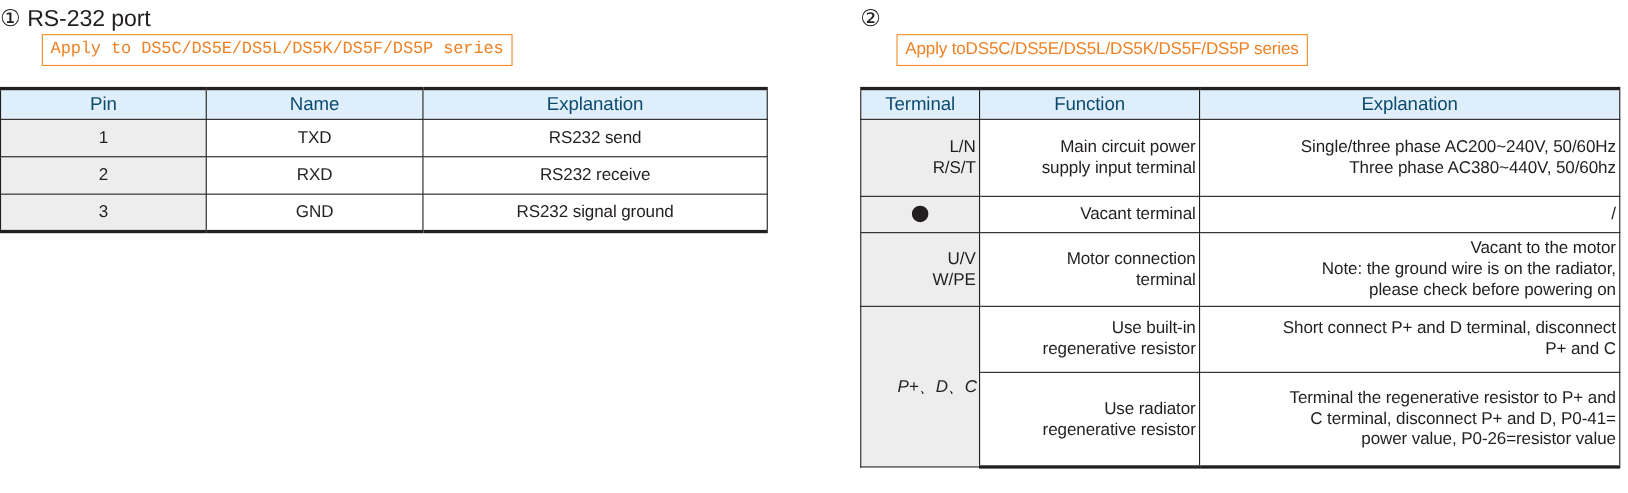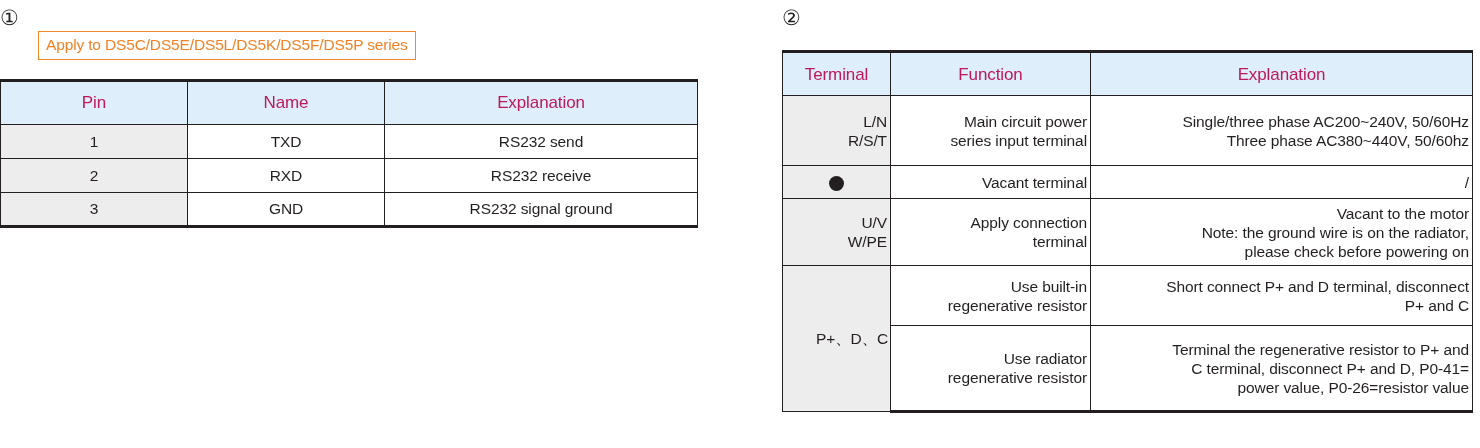--- a/index.html
+++ b/index.html
@@ -43,21 +43,21 @@
     border: 1.3px solid #f08a24;
     color: #f08225;
     font-size: 15.5px;
     line-height: 15.5px;
     padding: 5px 7px 6px 7px;
     white-space: nowrap;
     letter-spacing: -0.15px;
     background: #ffffff;
     box-sizing: border-box;
   }
-  #apply-left  { margin-left: 38px; }
+  #apply-left  { margin-left: 38px; font-family: Liberation Mono, monospace; }
   #apply-right { margin-left: 33px; }
 
   
   table.spec {
     border-collapse: collapse;
     table-layout: fixed;
     background: #ffffff;
   }
   table.spec td, table.spec th {
     border: 1px solid #231f20;
@@ -66,32 +66,32 @@
     font-weight: normal;
     padding: 2px 3px;
     font-size: 15.5px;
     line-height: 19px;
     letter-spacing: -0.1px;
     color: #231f20;
     box-sizing: border-box;
   }
   table.spec thead th {
     background: #deeefa;
-    color: #be185d;
+    color: #0c4a6e;
     font-size: 17px;
     line-height: 21px;
     border-top: 3px solid #231f20;
     border-bottom: 1.6px solid #231f20;
-    height: 44px;
+    height: 28px;
   }
   table.spec tbody tr:last-child td {
     border-bottom: 3px solid #231f20;
   }
   td.shade { background: #ededed; }
-  td.nowrap-cell { white-space: nowrap; }
+  td.nowrap-cell { white-space: nowrap; font-style: italic; }
   .cell-lines { display: block; text-align: right; }
 
   
   #table-rs232 { width: 697px; margin-top: 19px; }
   #table-rs232 .c-pin  { width: 187px; }
   #table-rs232 .c-name { width: 197px; }
   #table-rs232 .c-exp  { width: 313px; }
   #table-rs232 tbody td { height: 34px; }
 
   
@@ -119,20 +119,21 @@
     overflow: visible;
   }
 </style>
 </head>
 <body>
 
 <div class="panel" id="panel-left">
 
   <div class="sec-title">
     <span class="sec-num">①</span>
+    <span>RS-232 port</span>
   </div>
 
   <div class="apply-wrap">
     <div class="apply-box" id="apply-left">Apply to DS5C/DS5E/DS5L/DS5K/DS5F/DS5P series</div>
   </div>
 
   <table class="spec" id="table-rs232">
     <colgroup>
       <col class="c-pin">
         <col class="c-name">
@@ -164,20 +165,23 @@
     </tbody>
   </table>
 </div>
 
 <div class="panel" id="panel-right">
 
   <div class="sec-title">
     <span class="sec-num">②</span>
   </div>
 
+  <div class="apply-wrap">
+    <div class="apply-box" id="apply-right">Apply toDS5C/DS5E/DS5L/DS5K/DS5F/DS5P series</div>
+  </div>
 
   <table class="spec" id="table-terminal">
     <colgroup>
       <col class="c-term">
         <col class="c-func">
         <col class="c-exp">
     </colgroup>
     <thead>
       <tr>
         <th>Terminal</th>
@@ -187,21 +191,21 @@
     </thead>
     <tbody>
 
       <tr class="r-ln">
         <td class="shade">
           <span class="cell-lines">L/N</span>
           <span class="cell-lines">R/S/T</span>
         </td>
         <td>
           <span class="cell-lines">Main circuit power</span>
-          <span class="cell-lines">series input terminal</span>
+          <span class="cell-lines">supply input terminal</span>
         </td>
         <td>
           <span class="cell-lines">Single/three phase AC200~240V, 50/60Hz</span>
           <span class="cell-lines">Three phase AC380~440V, 50/60hz</span>
         </td>
       </tr>
 
       <tr class="r-vac">
         <td class="shade">
           <span class="dot"></span>
@@ -213,21 +217,21 @@
           <span class="cell-lines">/</span>
         </td>
       </tr>
 
       <tr class="r-uv">
         <td class="shade">
           <span class="cell-lines">U/V</span>
           <span class="cell-lines">W/PE</span>
         </td>
         <td>
-          <span class="cell-lines">Apply connection</span>
+          <span class="cell-lines">Motor connection</span>
           <span class="cell-lines">terminal</span>
         </td>
         <td>
           <span class="cell-lines">Vacant to the motor</span>
           <span class="cell-lines">Note: the ground wire is on the radiator,</span>
           <span class="cell-lines">please check before powering on</span>
         </td>
       </tr>
 
       <tr class="r-pd1">

